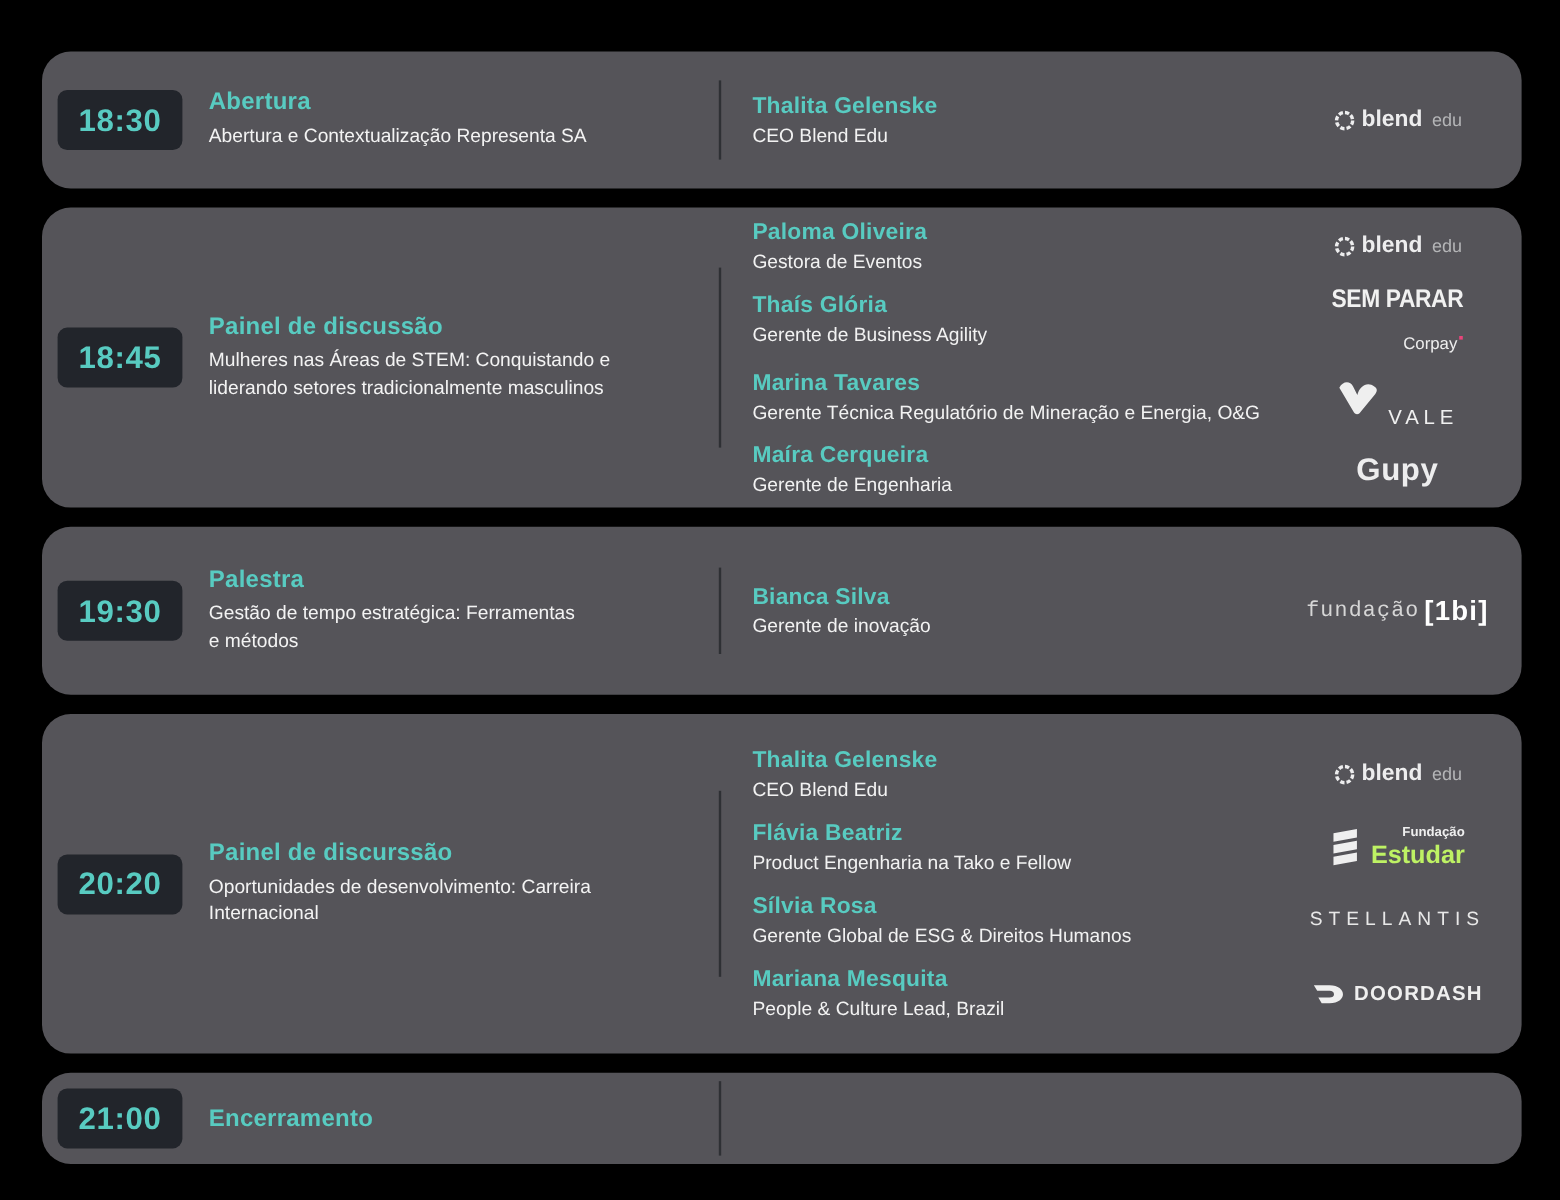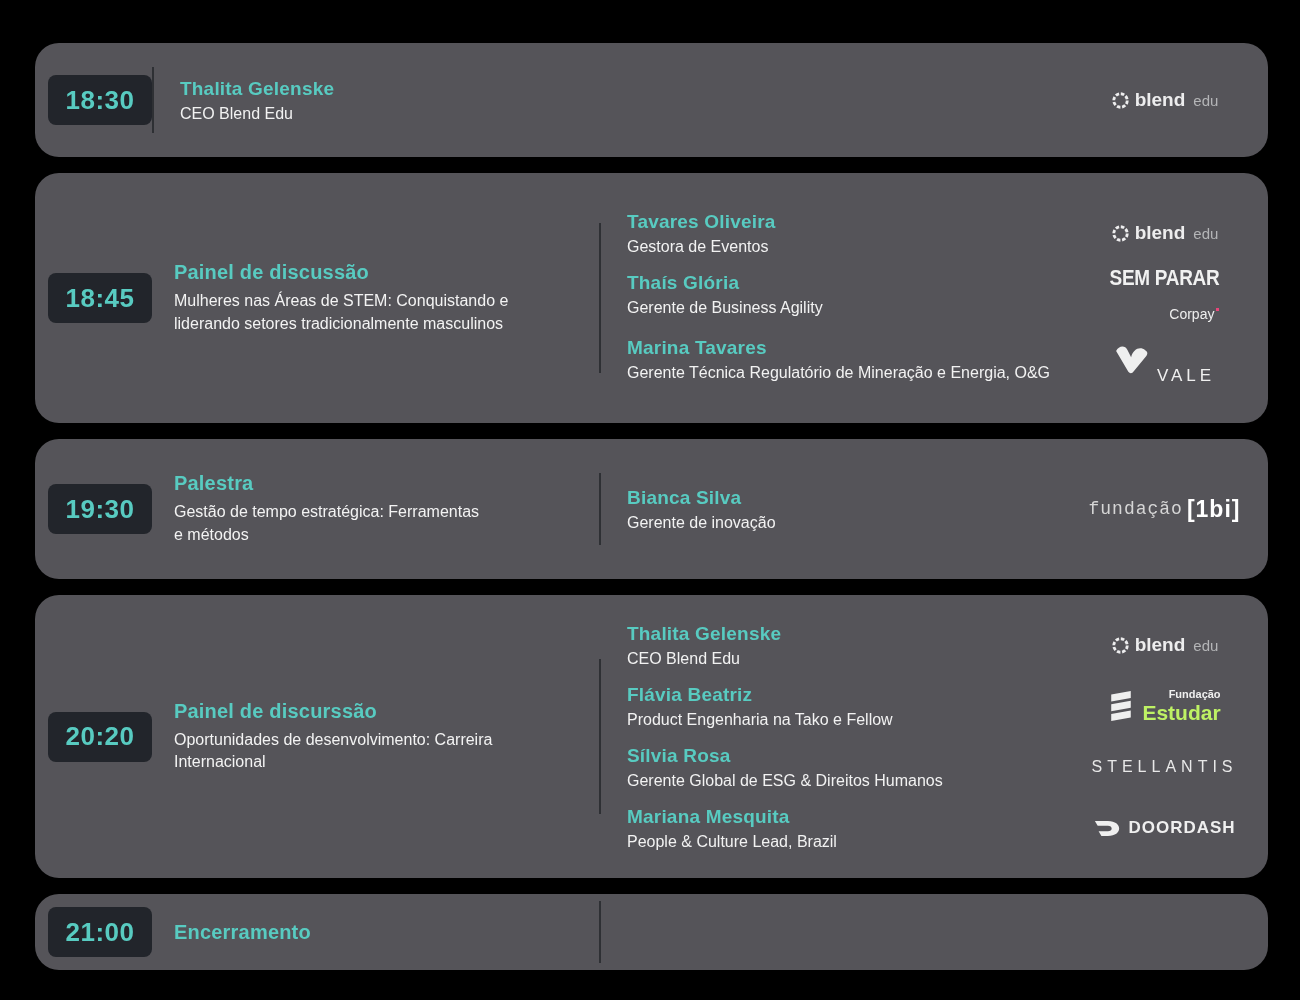--- a/index.html
+++ b/index.html
@@ -96,20 +96,24 @@
 </style>
 </head>
 <body>
 
 <div class="page">
 
   <div class="card h1">
     <div class="time-pill">
       <span>18:30</span>
     </div>
+    <div class="session">
+      <div class="session-title">Abertura</div>
+      <div class="session-desc">Abertura e Contextualização Representa SA</div>
+    </div>
     <div class="divider dv-a"></div>
     <div class="speakers">
       <div class="speaker-row">
         <div class="speaker-info">
           <div class="speaker-name">Thalita Gelenske</div>
           <div class="speaker-role">CEO Blend Edu</div>
         </div>
         <div class="logo-box">
           <div class="logo logo-blendedu">
             <svg width="19" height="19" viewBox="0 0 24 24">
@@ -130,21 +134,21 @@
     <div class="session">
       <div class="session-title">Painel de discussão</div>
       <div class="session-desc">Mulheres nas Áreas de STEM: Conquistando e
 liderando setores tradicionalmente masculinos</div>
     </div>
     <div class="divider dv-b"></div>
     <div class="speakers">
 
       <div class="speaker-row">
         <div class="speaker-info">
-          <div class="speaker-name">Tavares Oliveira</div>
+          <div class="speaker-name">Paloma Oliveira</div>
           <div class="speaker-role">Gestora de Eventos</div>
         </div>
         <div class="logo-box">
           <div class="logo logo-blendedu">
             <svg width="19" height="19" viewBox="0 0 24 24">
               <circle cx="12" cy="12" r="8.5" fill="none" stroke="#ededee" stroke-width="3.6" stroke-dasharray="4.5 2.2"></circle>
             </svg>
             <span class="blend-bold">blend</span>
               <span class="blend-light">edu</span>
           </div>
@@ -172,20 +176,31 @@
         <div class="logo-box">
           <div class="logo logo-vale">
             <svg width="36" height="30" viewBox="0 0 40 34">
               <path d="M2 8 C5 2 12 1 15 7 L19 15 C21 6 29 2 35 7 C38 9 38 11 36 14 L22 31 C20 34 17 34 15 30 Z" fill="#efefef"></path>
             </svg>
             <span class="vale-text">VALE</span>
           </div>
         </div>
       </div>
 
+      <div class="speaker-row">
+        <div class="speaker-info">
+          <div class="speaker-name">Maíra Cerqueira</div>
+          <div class="speaker-role">Gerente de Engenharia</div>
+        </div>
+        <div class="logo-box">
+          <div class="logo logo-gupy">
+            <span>Gupy</span>
+          </div>
+        </div>
+      </div>
 
     </div>
   </div>
 
   <div class="card h3">
     <div class="time-pill">
       <span>19:30</span>
     </div>
     <div class="session">
       <div class="session-title">Palestra</div>

